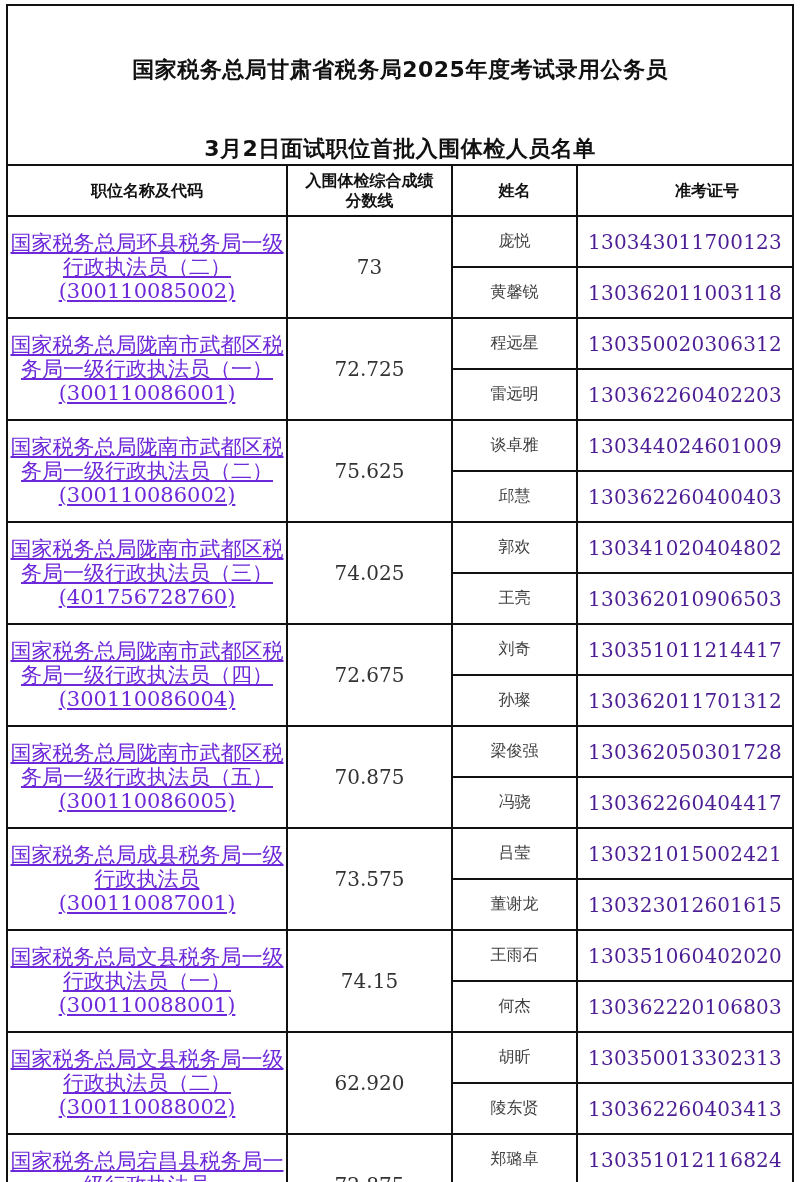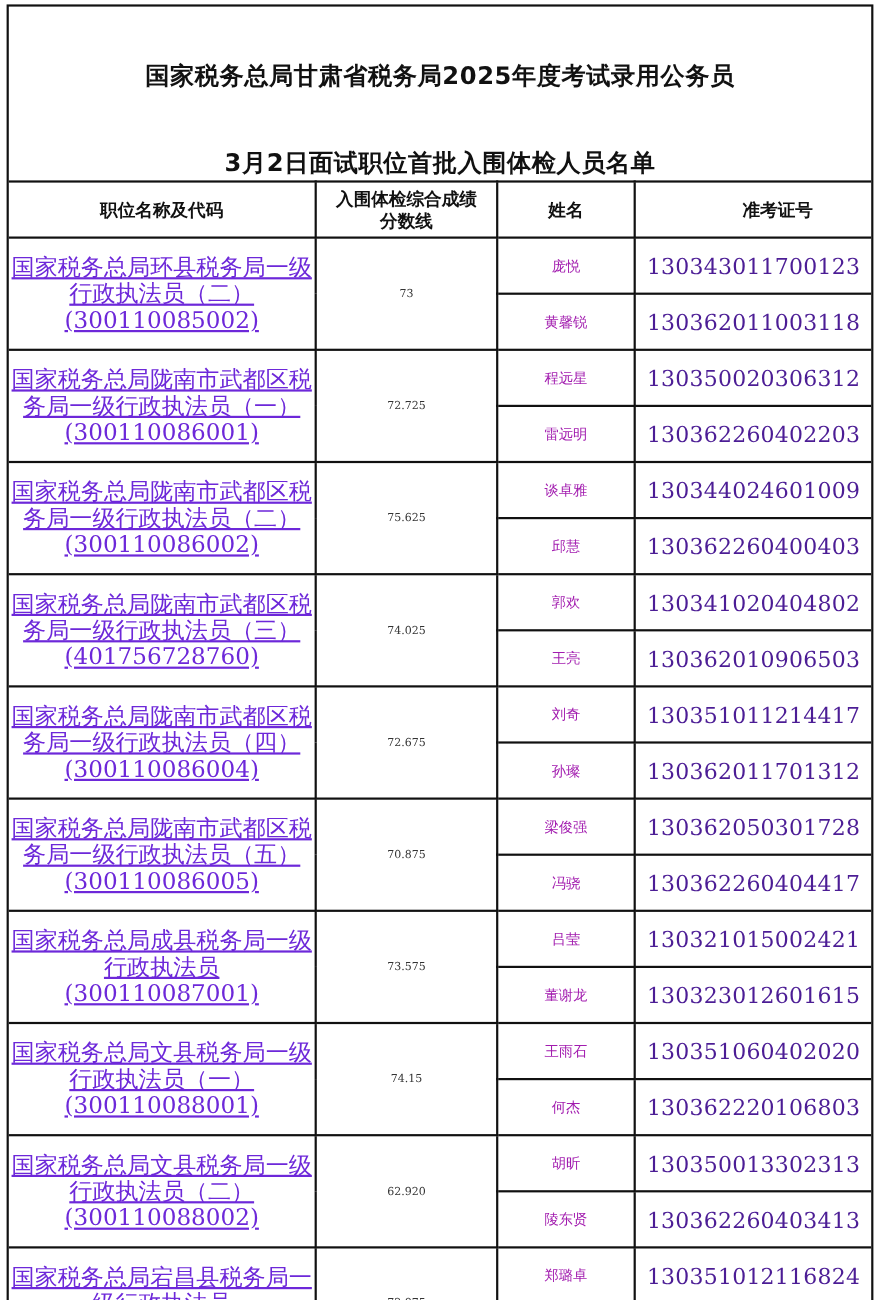--- a/index.html
+++ b/index.html
@@ -59,27 +59,27 @@
     th.hdr.last, td.exam { border-right: none !important; padding-left: 44px; }
     .hdr-line { display: block; }
     td.pos {
       font-size: 21px;
       line-height: 24px;
       padding: 0 3px;
       color: #6d28d9;
       text-decoration: underline;
     }
     td.score {
-      font-size: 10px;
+      font-size: 20px;
       color: #333;
     }
     td.name {
       height: 49px;
-      font-size: 13px;
-      color: #a21caf;
+      font-size: 16px;
+      color: #404040;
     }
     td.exam {
       font-size: 20px;
       color: #4c1d95;
       letter-spacing: 0.2px;
     }
     tr.last-row td { border-bottom: none !important; margin-left: 40px; }
   </style>
 </head>
 <body>

